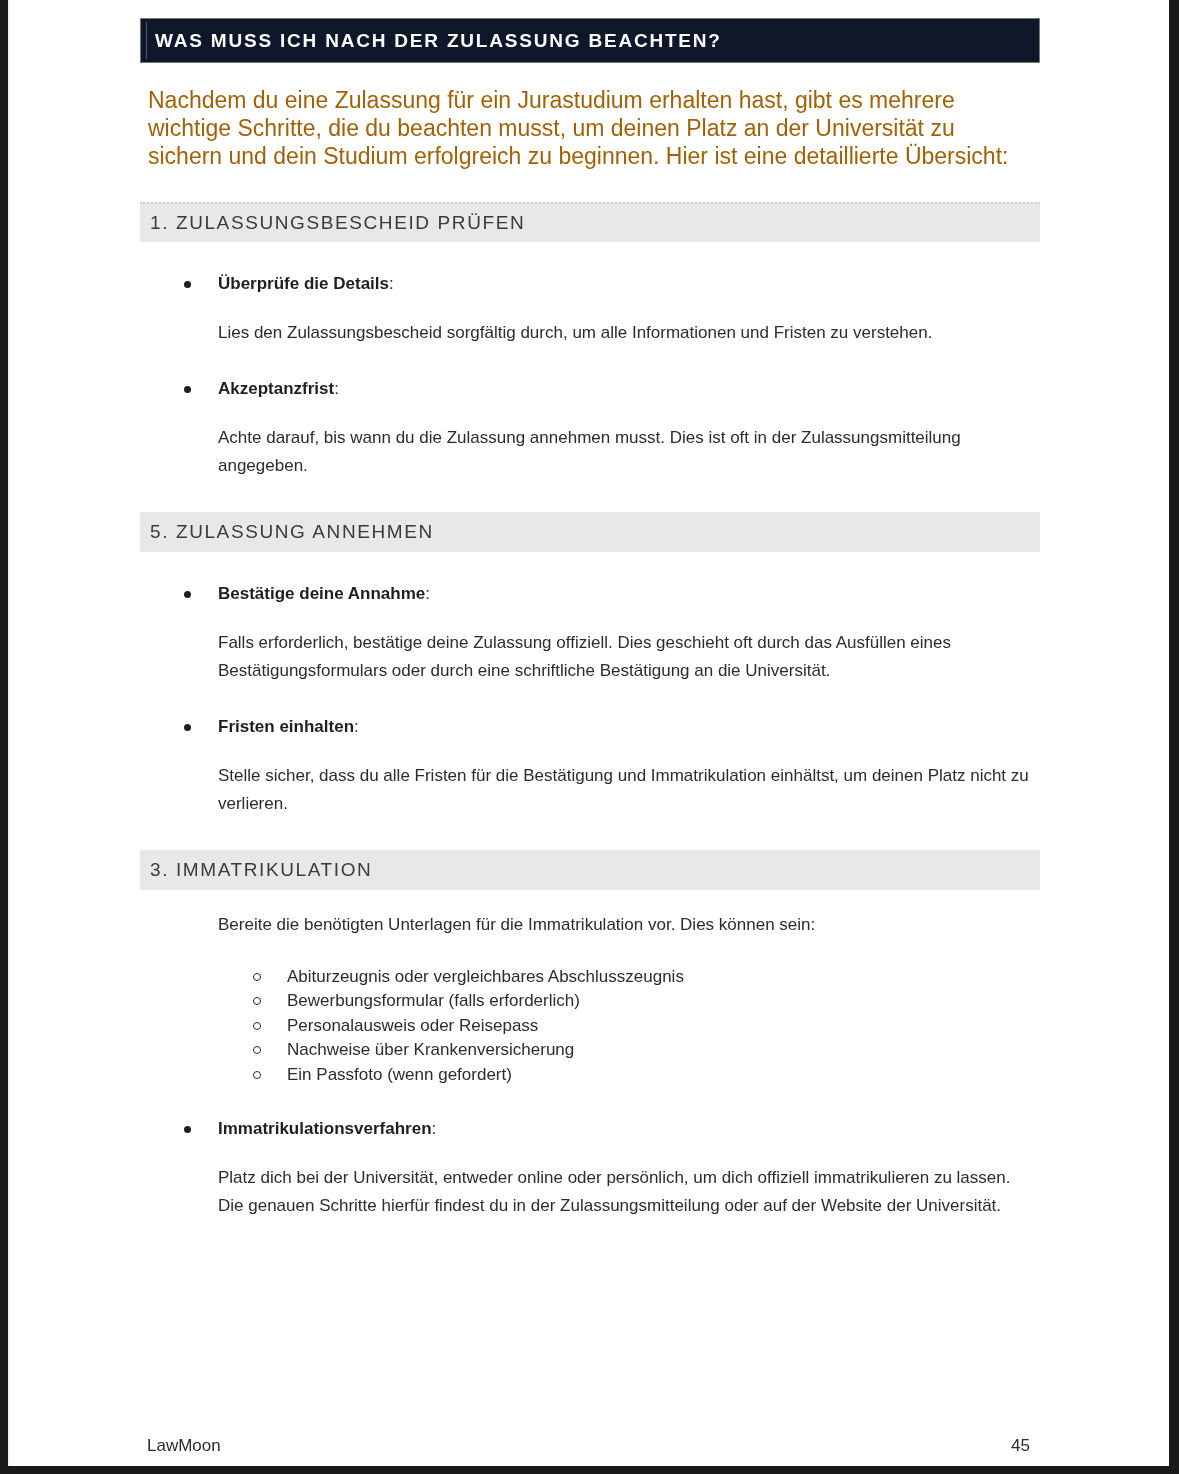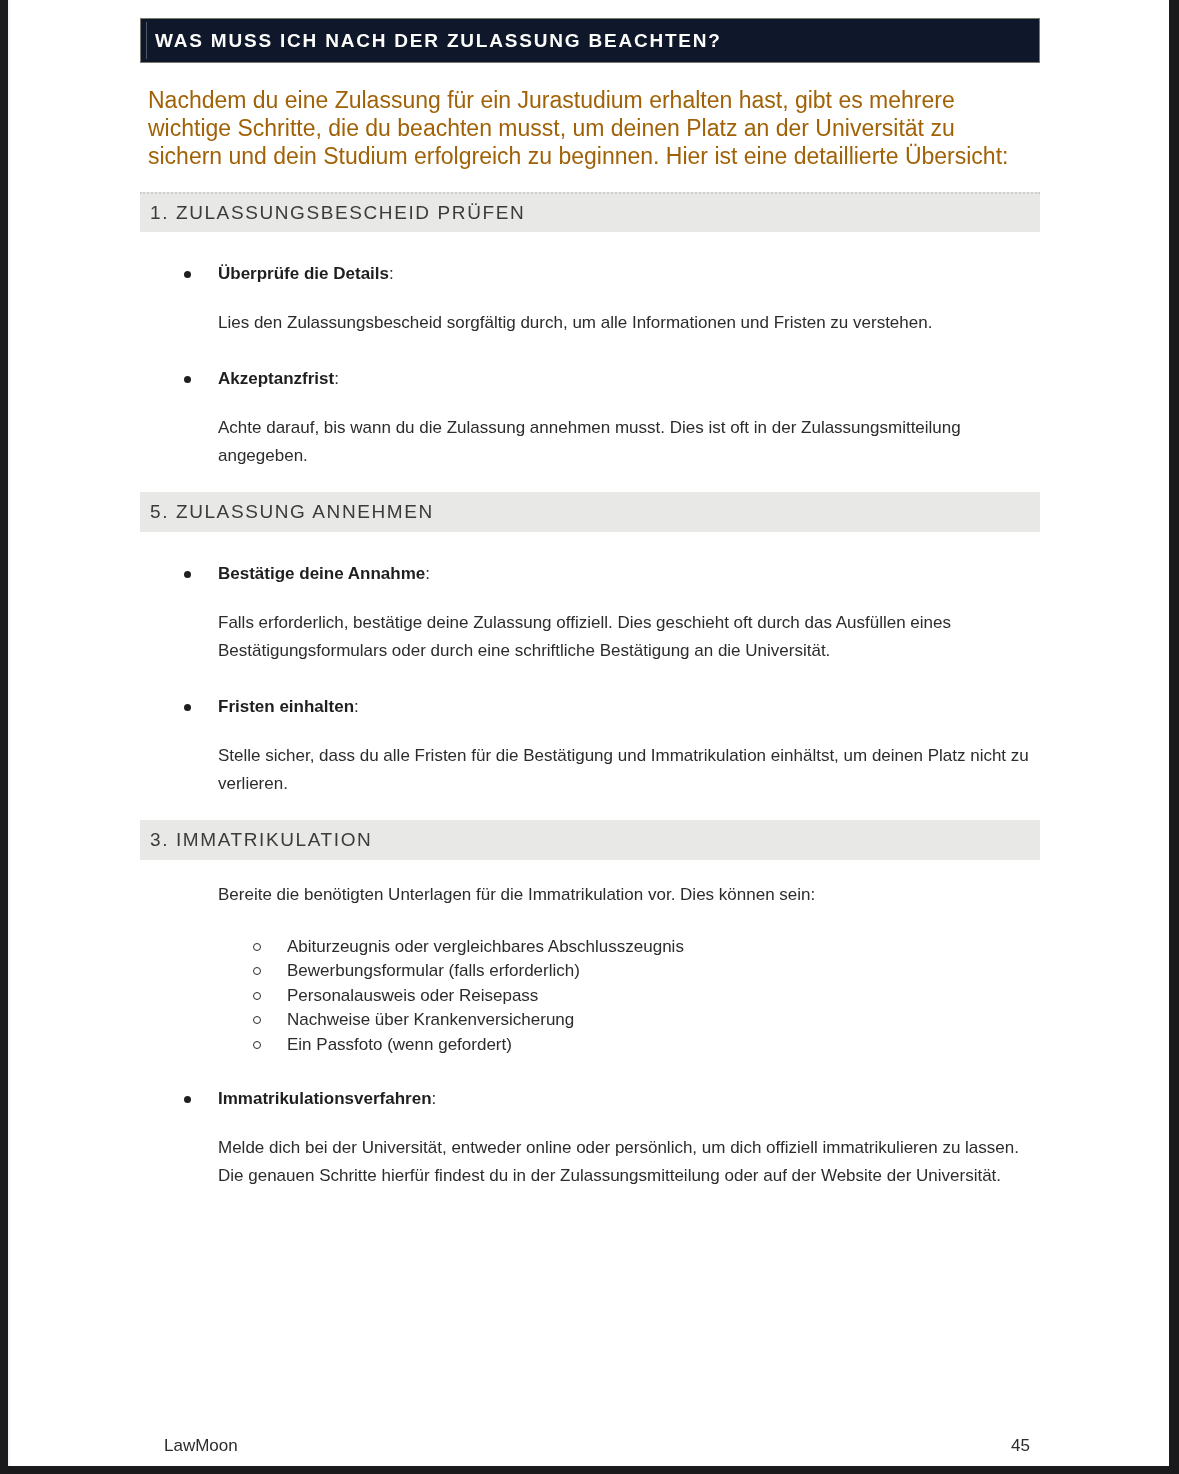--- a/index.html
+++ b/index.html
@@ -51,21 +51,21 @@
   }
   .intro {
     margin: 23px 0 0 8px;
     width: 884px;
     font-size: 23px;
     line-height: 28px;
     color: #a16207;
   }
   
   .section-head {
-    margin-top: 12px;
+    margin-top: 32px;
     height: 40px;
     background: #e8e8e6;
     display: flex;
     align-items: center;
     padding-left: 10px;
     font-size: 19px;
     font-weight: normal;
     letter-spacing: 1.6px;
     color: #3b3b3b;
   }
@@ -108,21 +108,21 @@
   .sub-item .circle {
     position: absolute;
     left: 113px; top: 8px;
     width: 8px; height: 8px;
     border-radius: 50%;
     border: 1.5px solid #2c2c2c;
     background: transparent;
   }
   .footer {
     position: absolute;
-    left: 154px; right: 139px; bottom: 10px;
+    left: 137px; right: 139px; bottom: 10px;
     display: flex;
     justify-content: space-between;
     font-size: 17px;
     color: #2c2c2c;
   }
 </style>
 </head>
 <body>
 
 <div class="frame">
@@ -169,21 +169,21 @@
               <div class="sub-item"><span class="circle"></span>Abiturzeugnis oder vergleichbares Abschlusszeugnis</div>
               <div class="sub-item"><span class="circle"></span>Bewerbungsformular (falls erforderlich)</div>
               <div class="sub-item"><span class="circle"></span>Personalausweis oder Reisepass</div>
               <div class="sub-item"><span class="circle"></span>Nachweise über Krankenversicherung</div>
               <div class="sub-item"><span class="circle"></span>Ein Passfoto (wenn gefordert)</div>
             </div>
             <div class="bullet-item">
     <span class="dot"></span>
     <span class="label">Immatrikulationsverfahren</span><span class="colon">:</span>
   </div>
-            <p class="bullet-par">Melde dich bei der Universität, entweder online oder persönlich, um dich offiziell immatrikulieren zu lassen. Die genauen Schritte hierfür findest du in der Zulassungsmitteilung oder auf der Website der Universität.</p>
+            <p class="bullet-par">Platz dich bei der Universität, entweder online oder persönlich, um dich offiziell immatrikulieren zu lassen. Die genauen Schritte hierfür findest du in der Zulassungsmitteilung oder auf der Website der Universität.</p>
           </section>
         </div>
     </div>
 
     <div class="footer">
       <span>LawMoon</span>
       <span>45</span>
     </div>
   </div>
 </div>

